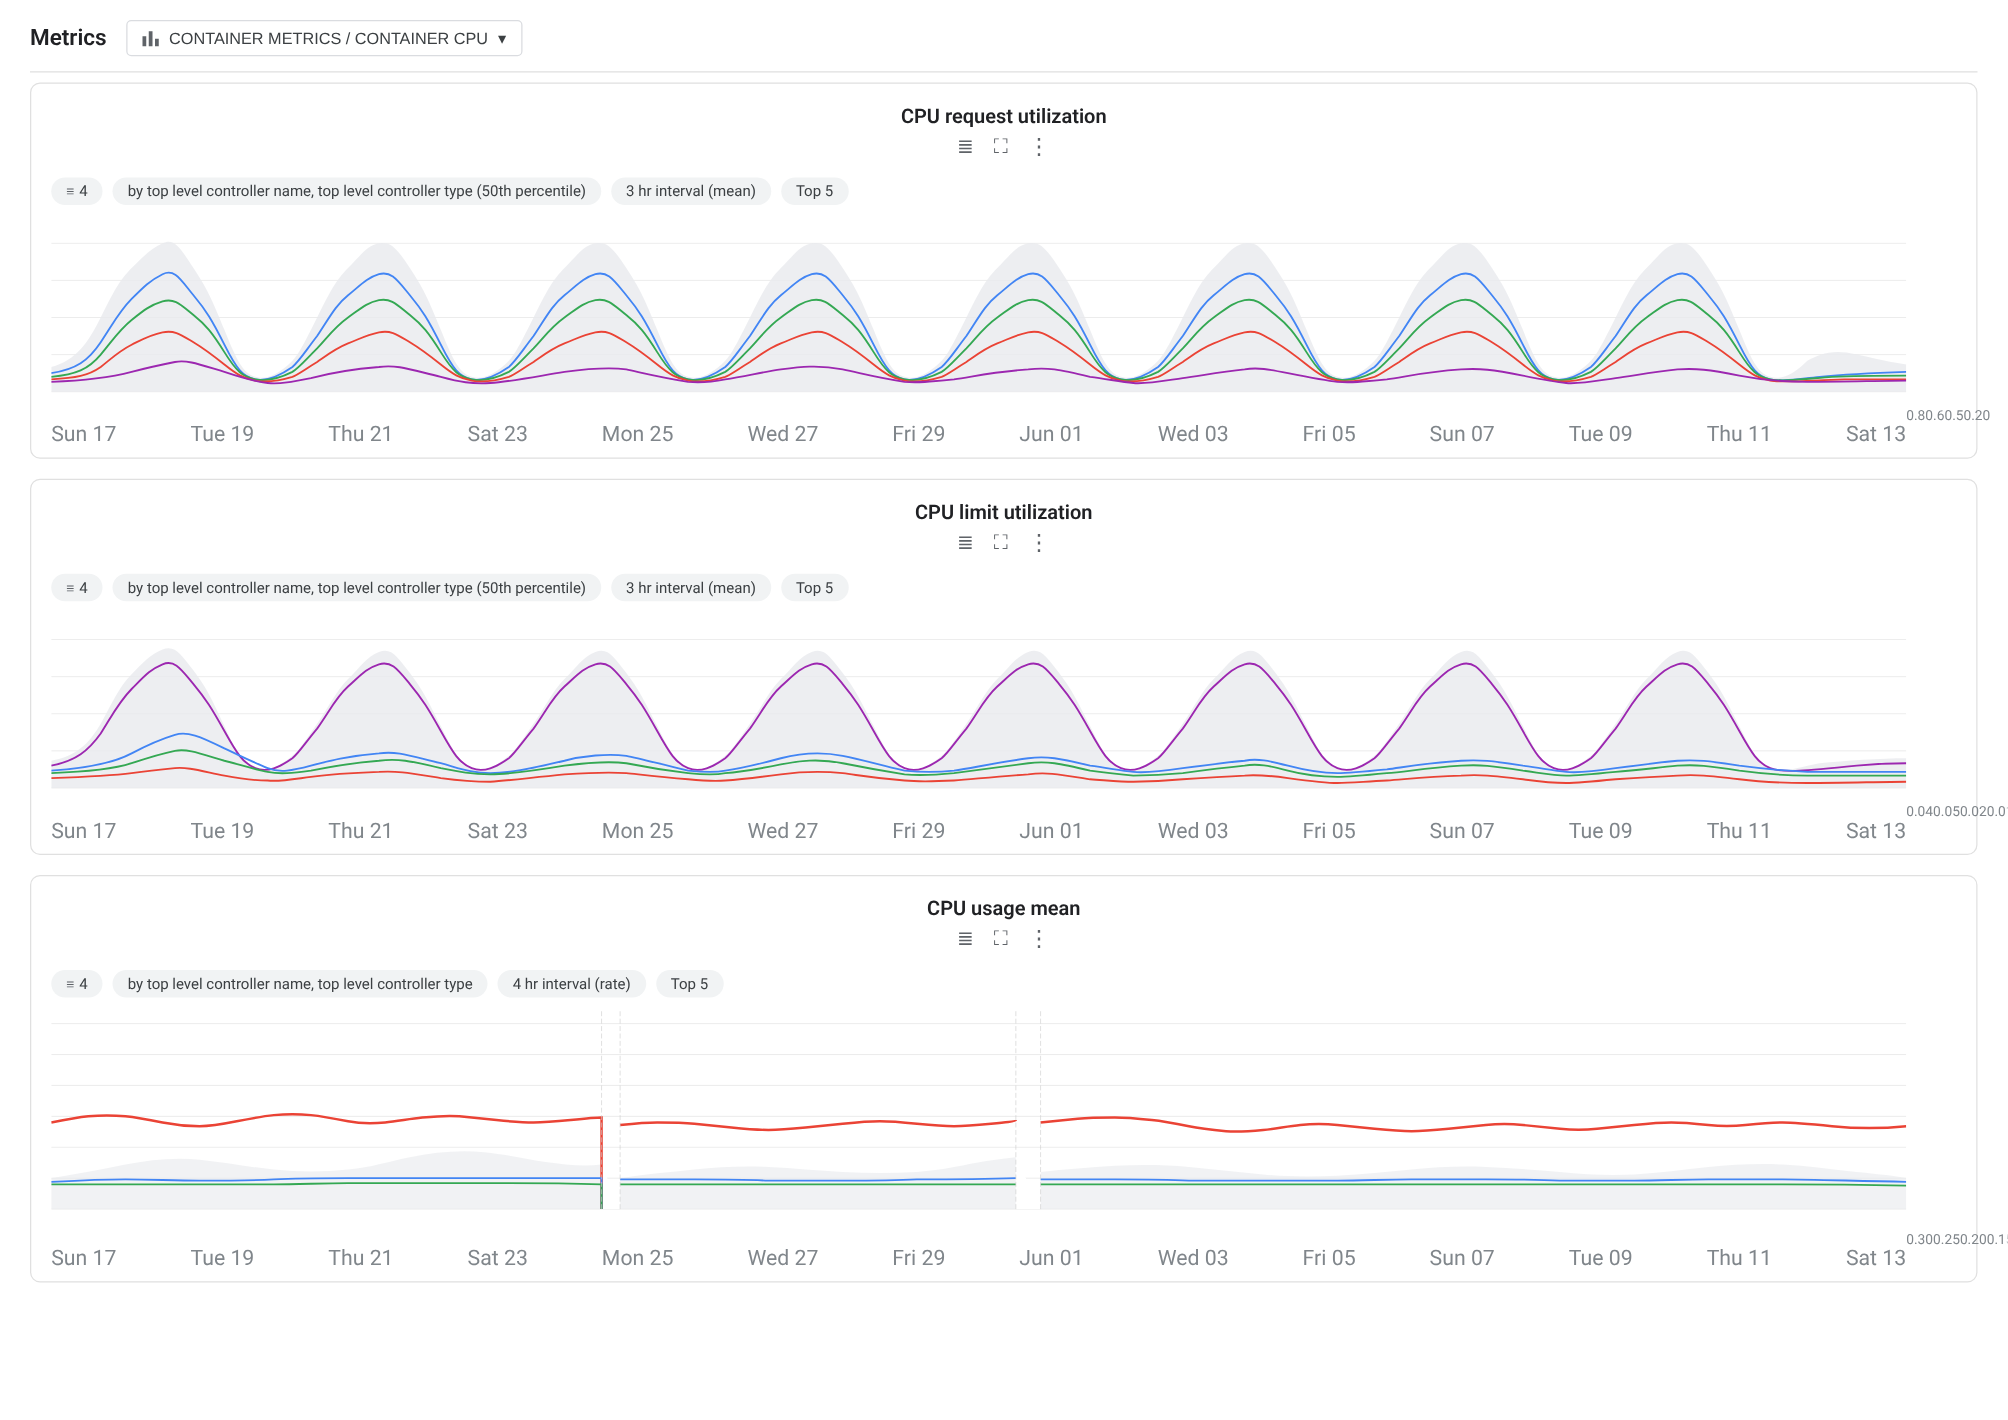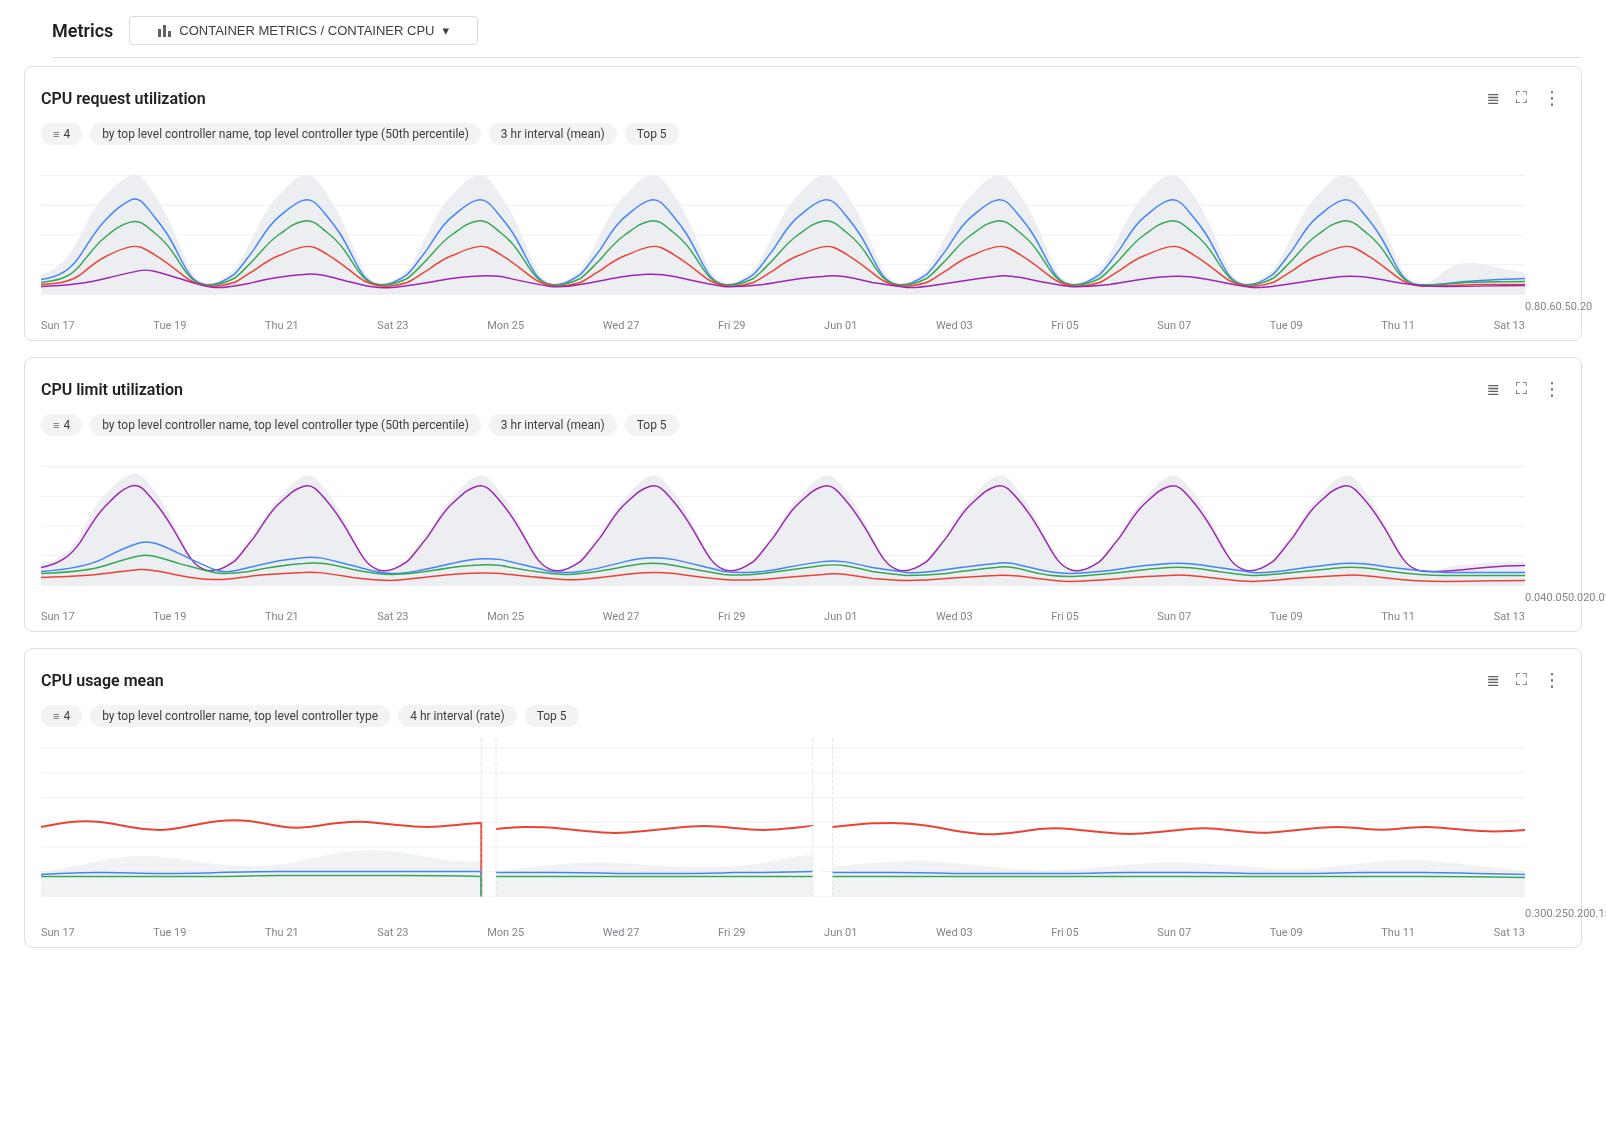--- a/index.html
+++ b/index.html
@@ -14,34 +14,33 @@
       min-height: 1136px;
       padding: 16px 24px;
     }
     .header {
       display: flex;
       align-items: center;
       gap: 16px;
       padding-bottom: 12px;
       border-bottom: 1px solid #e0e0e0;
       margin-bottom: 8px;
-      margin-left: 28px;
     }
     .header-title {
       font-size: 18px;
       font-weight: 600;
       color: #202124;
     }
     .breadcrumb-btn {
       display: flex;
       align-items: center;
       gap: 8px;
       border: 1px solid #dadce0;
       border-radius: 4px;
-      padding: 6px 28px;
+      padding: 6px 12px;
       font-size: 13px;
       color: #3c4043;
       background: #fff;
       cursor: pointer;
     }
     .breadcrumb-btn .bar-icon {
       display: flex;
       gap: 2px;
       align-items: flex-end;
     }
@@ -53,22 +52,23 @@
     .chart-panel {
       border: 1px solid #e0e0e0;
       border-radius: 8px;
       padding: 16px 0 8px 0;
       margin-bottom: 16px;
       background: #fff;
     }
     .chart-header {
       display: flex;
       align-items: center;
-      justify-content: space-between;
+      justify-content: flex-end;
       padding: 0 16px 10px 16px;
+      flex-direction: column;
     }
     .chart-title {
       font-size: 16px;
       font-weight: 600;
       color: #202124;
     }
     .chart-actions {
       display: flex;
       align-items: center;
       gap: 8px;
@@ -127,21 +127,21 @@
       font-size: 11px;
       color: #80868b;
     }
     .y-axis span {
       line-height: 1;
     }
     .x-axis {
       display: flex;
       justify-content: space-between;
       padding: 4px 0 0 0;
-      font-size: 11px;
+      font-size: 17px;
       color: #80868b;
     }
     svg.chart-svg {
       width: 100%;
       display: block;
     }
     .three-dots {
       font-size: 18px;
       color: #5f6368;
       cursor: pointer;

